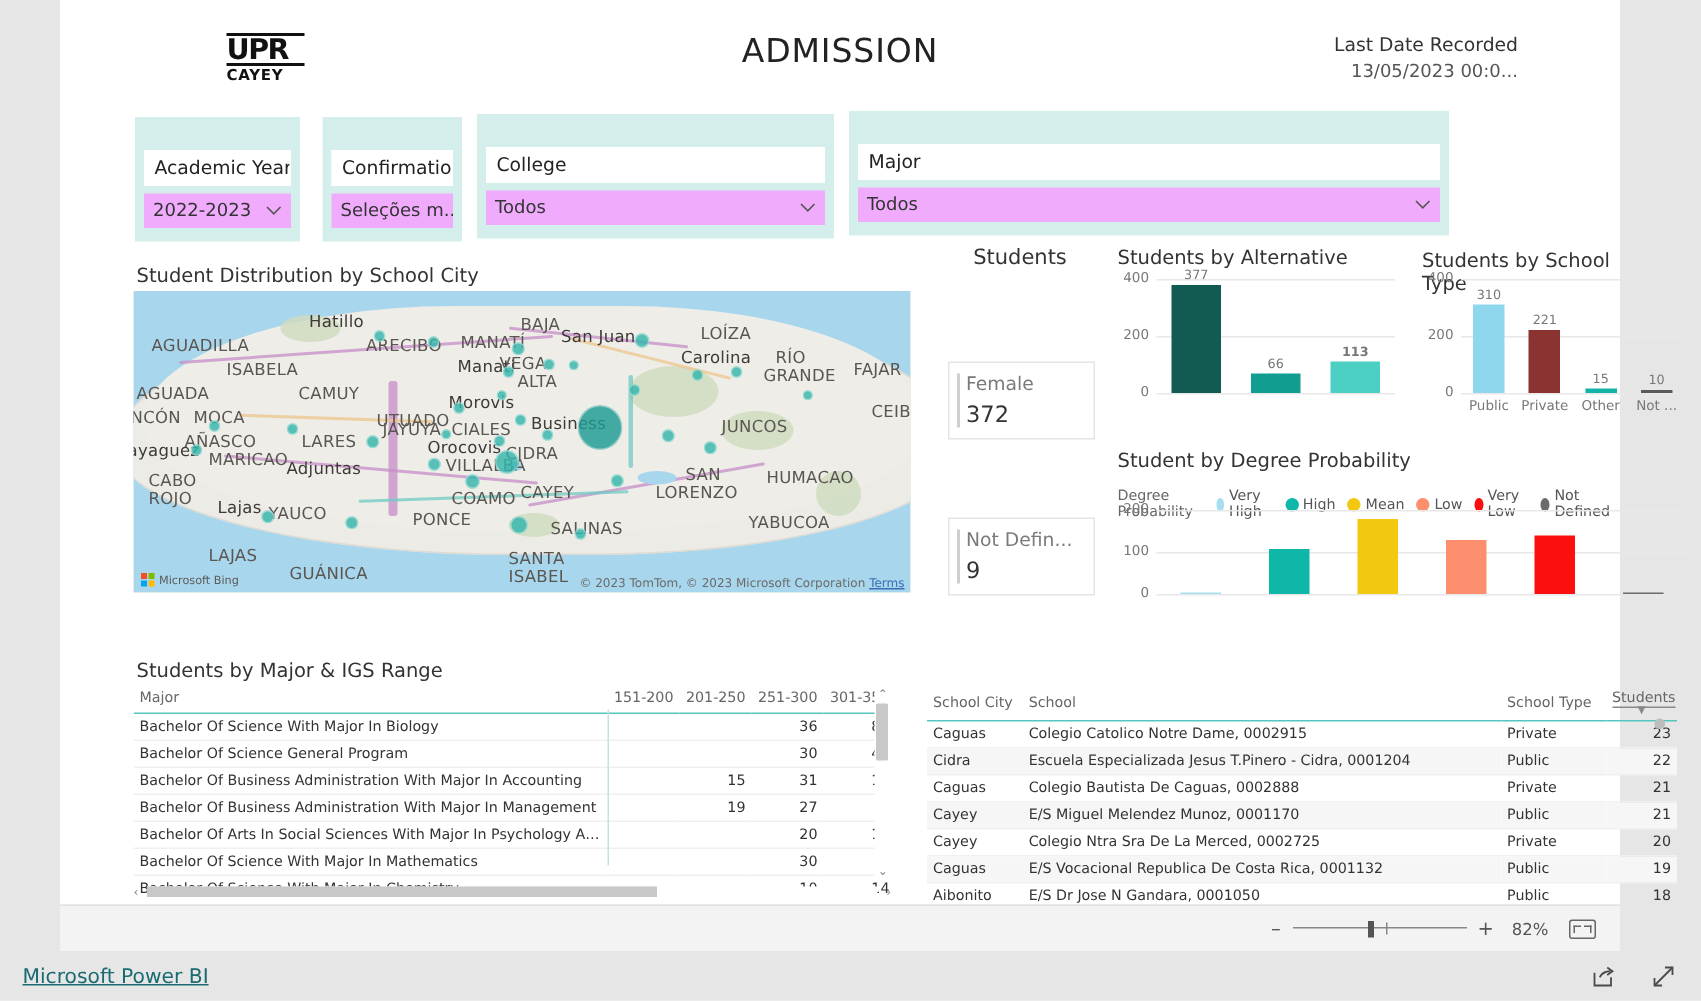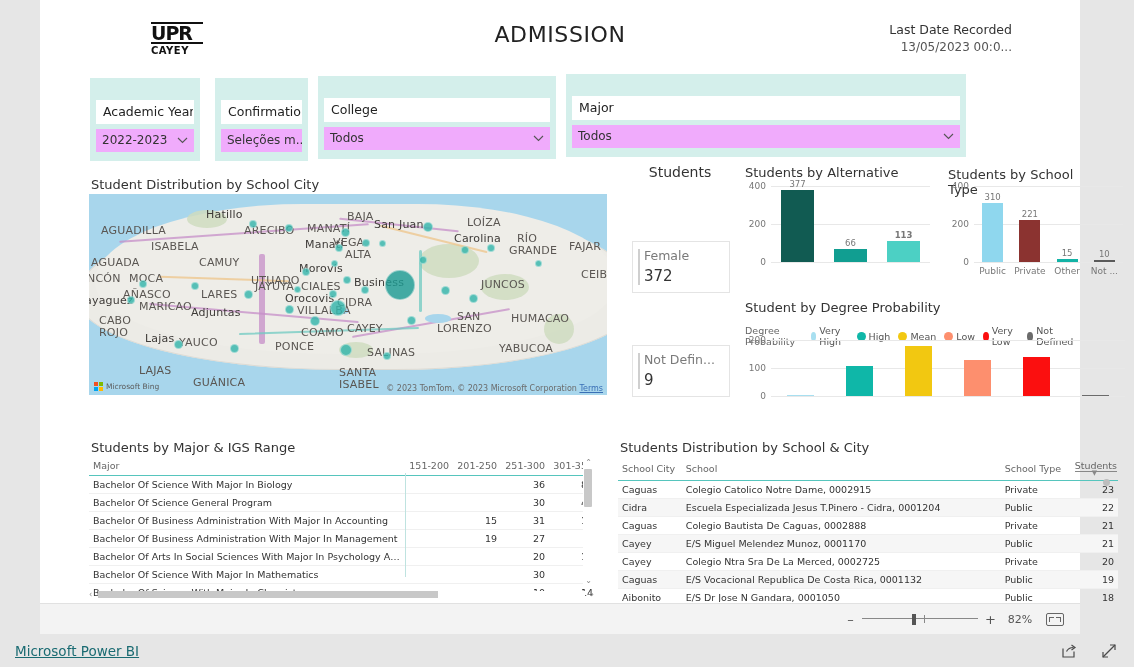--- a/index.html
+++ b/index.html
@@ -595,21 +595,20 @@
         <div class="arrow" style="bottom:2px;">⌄</div>
       </div>
       <div class="hscroll">
         <div class="htrack"></div>
         <div class="harrow" style="left:0;">‹</div>
         <div class="hthumb" style="left:9px;width:340px;"></div>
         <div class="harrow" style="right:0;">›</div>
       </div>
     </div>
 
-    <div class="vtitle" style="left:580px; top:440px;">Students Distribution by School &amp; City</div>
     <div class="tbl-wrap tbl-school">
       <table class="pbi" id="school-table">
           <colgroup>
             <col style="width:62px">
             <col style="width:310px">
             <col style="width:68px">
             <col style="width:46px">
           </colgroup>
           <thead>
             <tr>

